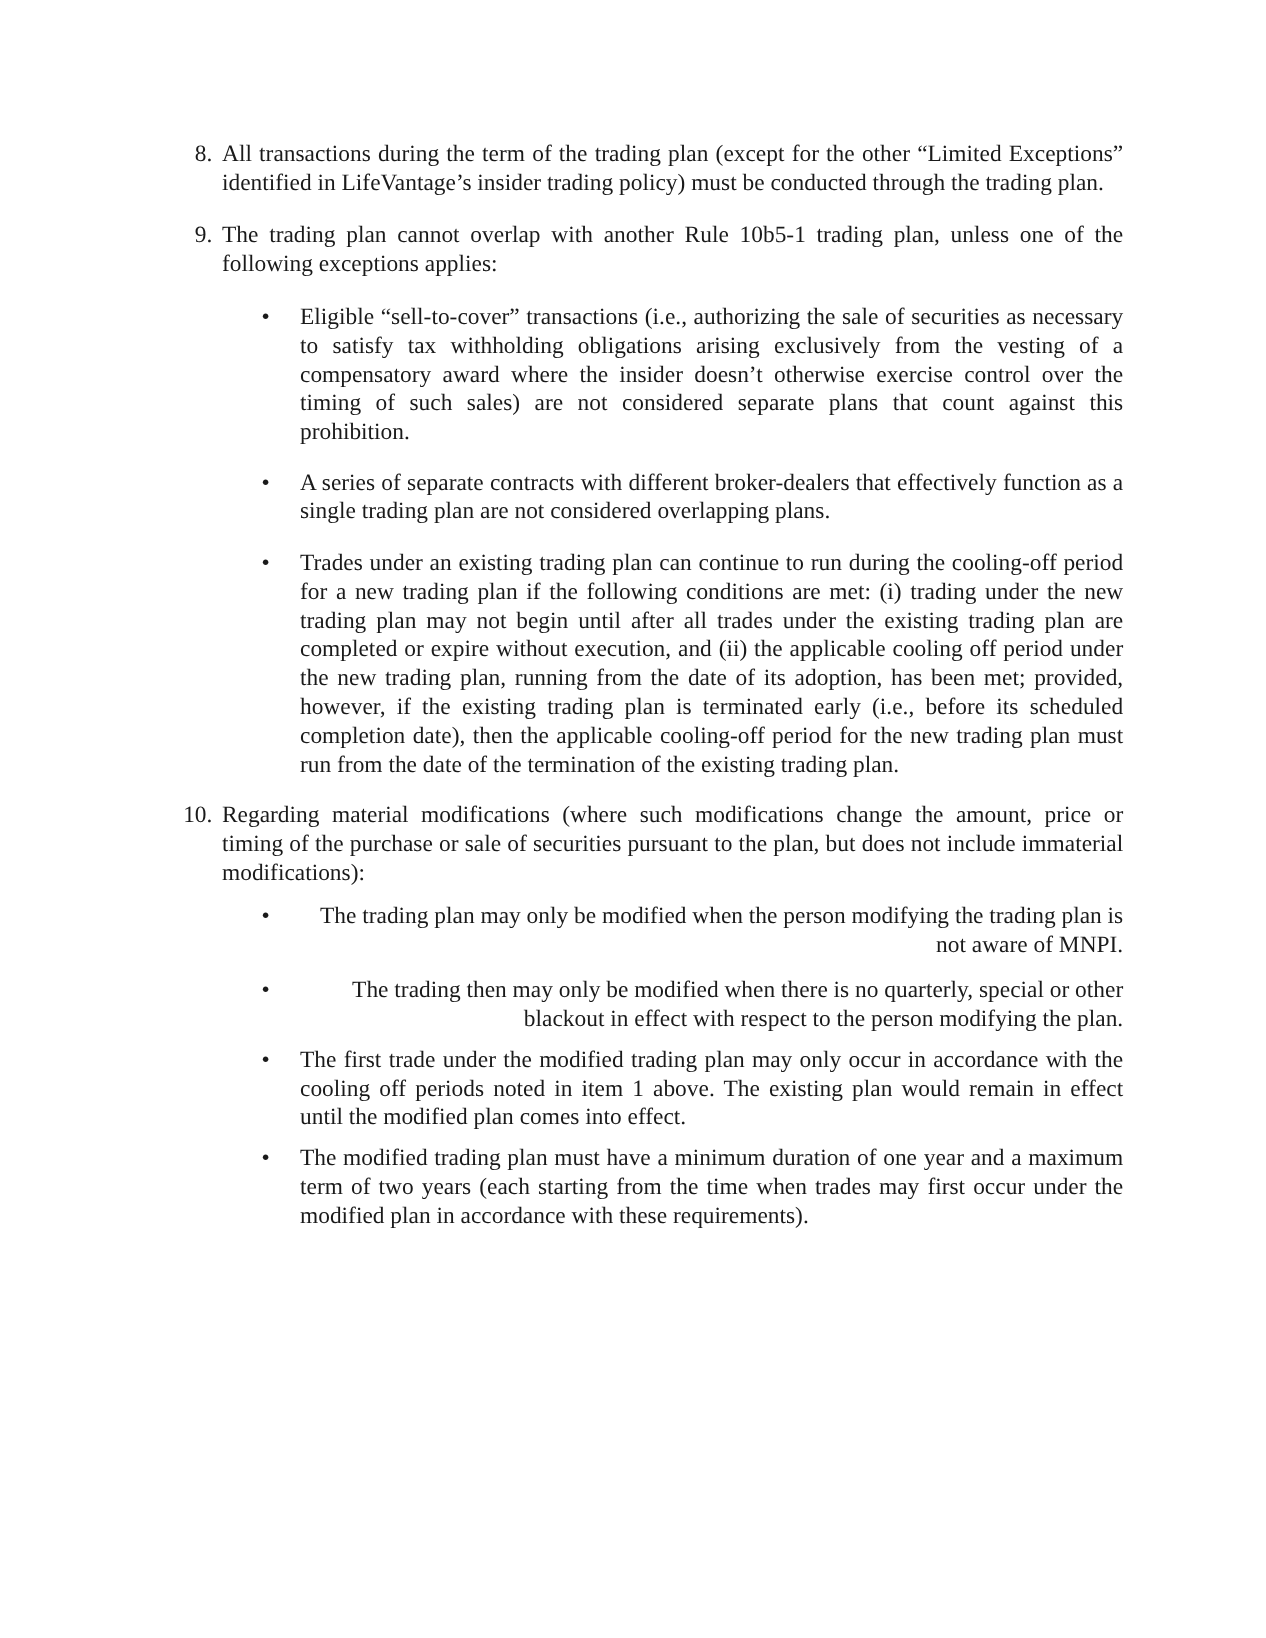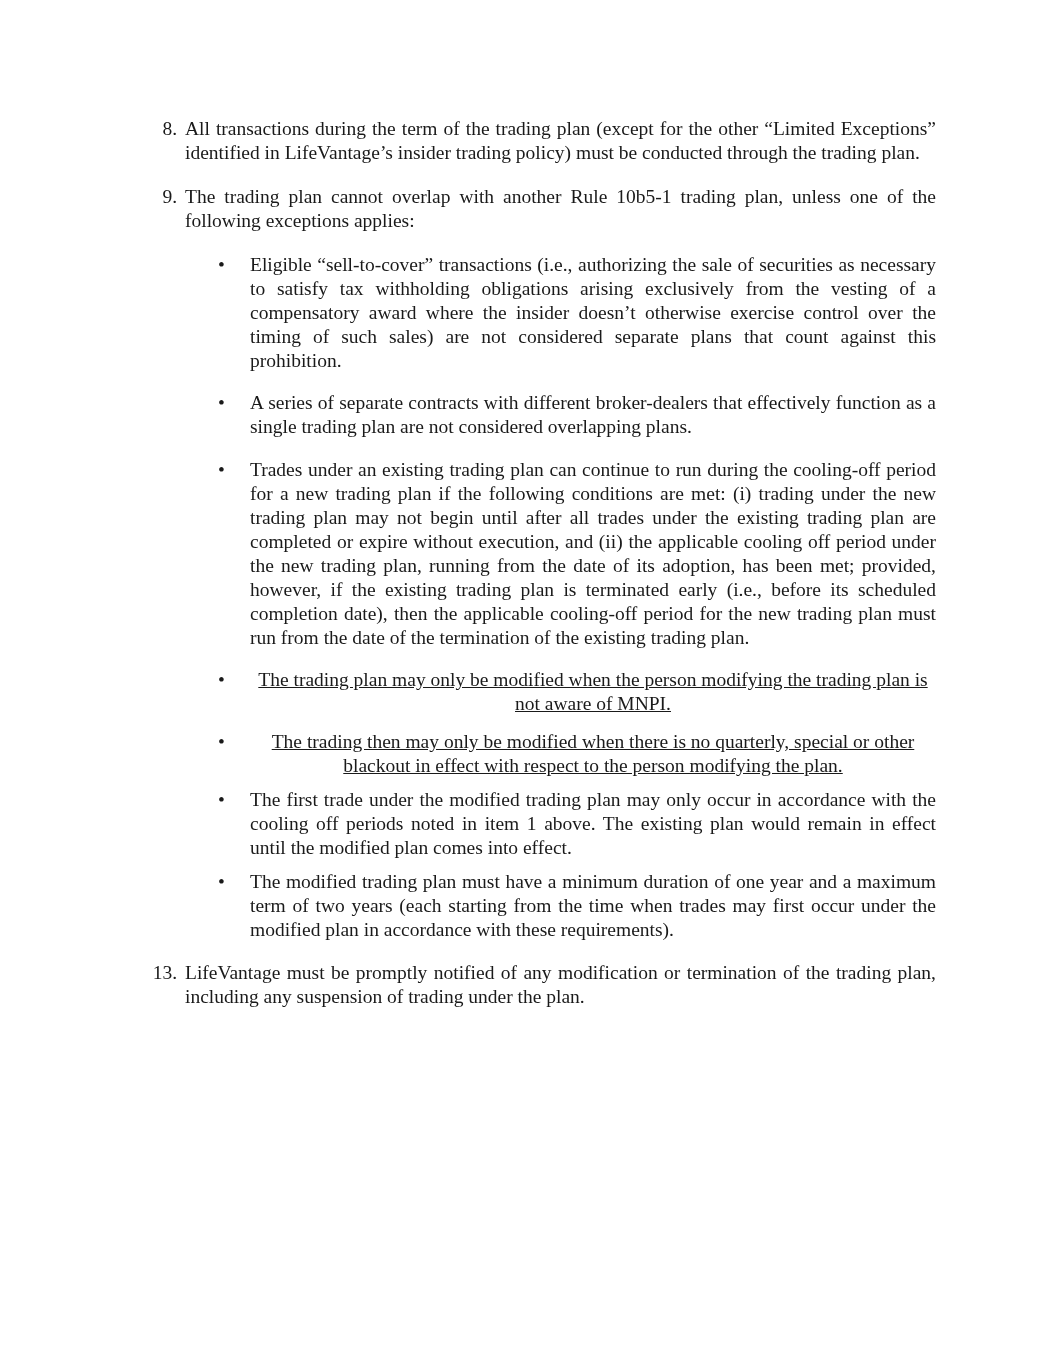--- a/index.html
+++ b/index.html
@@ -34,21 +34,21 @@
     padding-right: 8px;
     text-align: right;
     white-space: nowrap;
   }
   .item-head p,
   .bullet p {
     flex: 1 1 auto;
     margin: 0;
   }
   .just { text-align: justify; }
-  .left { text-align: center; text-decoration: underline; }
+  .left { text-align: right; }
   .bullet {
     display: flex;
     align-items: flex-start;
     margin-left: 75px; 
   }
   .bmark {
     flex: 0 0 32px; 
   }
   .mb10 { margin-bottom: 10px; }
   .mb12 { margin-bottom: 12px; }
@@ -82,20 +82,24 @@
     <div class="bullet mb19">
       <div class="bmark">•</div>
       <p class="just">A series of separate contracts with different broker-dealers that effectively function as a single trading plan are not considered overlapping plans.</p>
     </div>
 
     <div class="bullet mb18">
       <div class="bmark">•</div>
       <p class="just">Trades under an existing trading plan can continue to run during the cooling-off period for a new trading plan if the following conditions are met: (i) trading under the new trading plan may not begin until after all trades under the existing trading plan are completed or expire without execution, and (ii) the applicable cooling off period under the new trading plan, running from the date of its adoption, has been met; provided, however, if the existing trading plan is terminated early (i.e., before its scheduled completion date), then the applicable cooling-off period for the new trading plan must run from the date of the termination of the existing trading plan.</p>
     </div>
 
+    <div class="item-head mb12">
+      <div class="num">10.</div>
+      <p class="just">Regarding material modifications (where such modifications change the amount, price or timing of the purchase or sale of securities pursuant to the plan, but does not include immaterial modifications):</p>
+    </div>
 
     <div class="bullet mb14">
       <div class="bmark">•</div>
       <p class="left">The trading plan may only be modified when the person modifying the trading plan is not aware of MNPI.</p>
     </div>
 
     <div class="bullet mb10">
       <div class="bmark">•</div>
       <p class="left">The trading then may only be modified when there is no quarterly, special or other blackout in effect with respect to the person modifying the plan.</p>
     </div>
@@ -105,19 +109,15 @@
       <p class="just">The first trade under the modified trading plan may only occur in accordance with the cooling off periods noted in item 1 above. The existing plan would remain in effect until the modified plan comes into effect.</p>
     </div>
 
     <div class="bullet mb19">
       <div class="bmark">•</div>
       <p class="just">The modified trading plan must have a minimum duration of one year and a maximum term of two years (each starting from the time when trades may first occur under the modified plan in accordance with these requirements).</p>
     </div>
 
 
 
-    <div class="item-head">
-      <div class="num">13.</div>
-      <p class="just">LifeVantage must be promptly notified of any modification or termination of the trading plan, including any suspension of trading under the plan.</p>
-    </div>
 
   </div>
 </div>
 
 </body></html>

